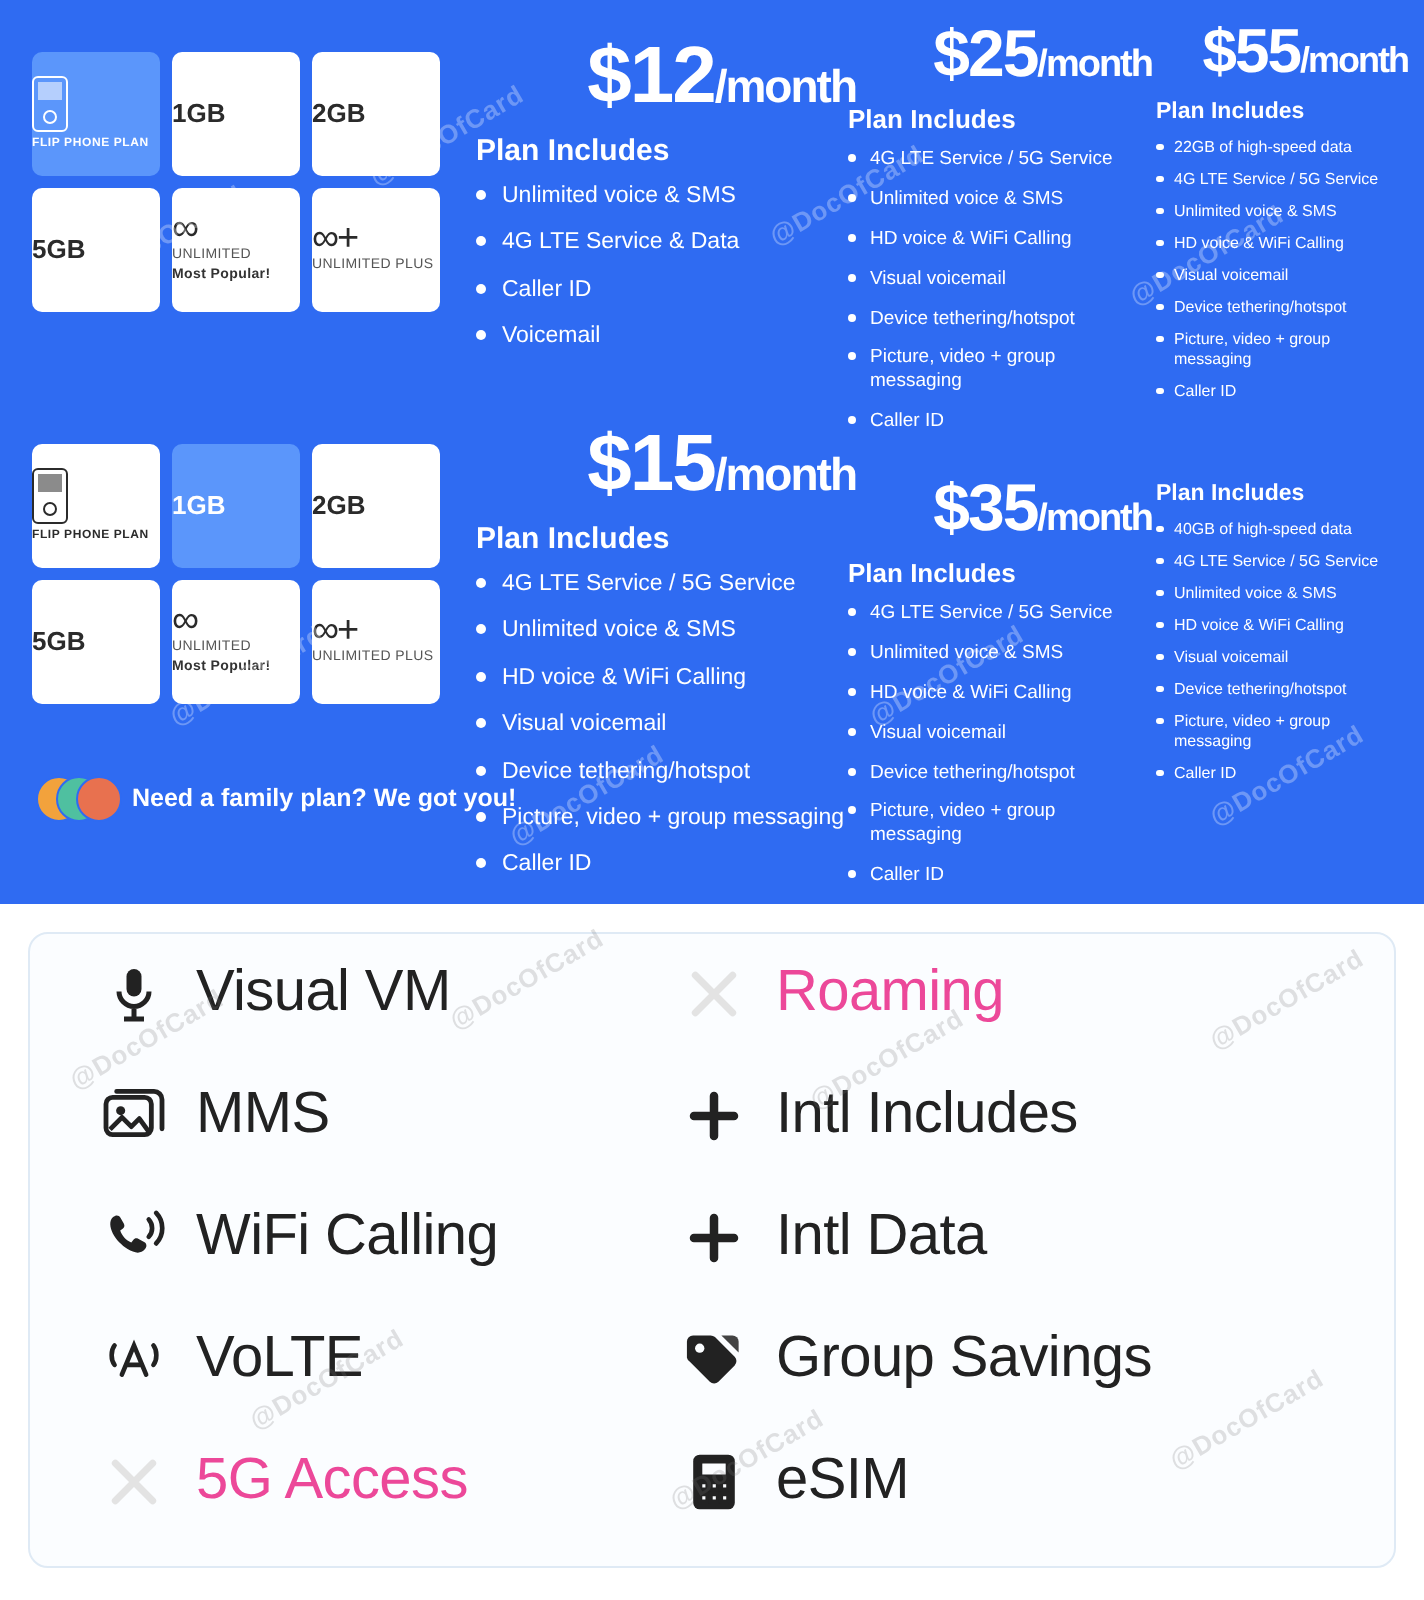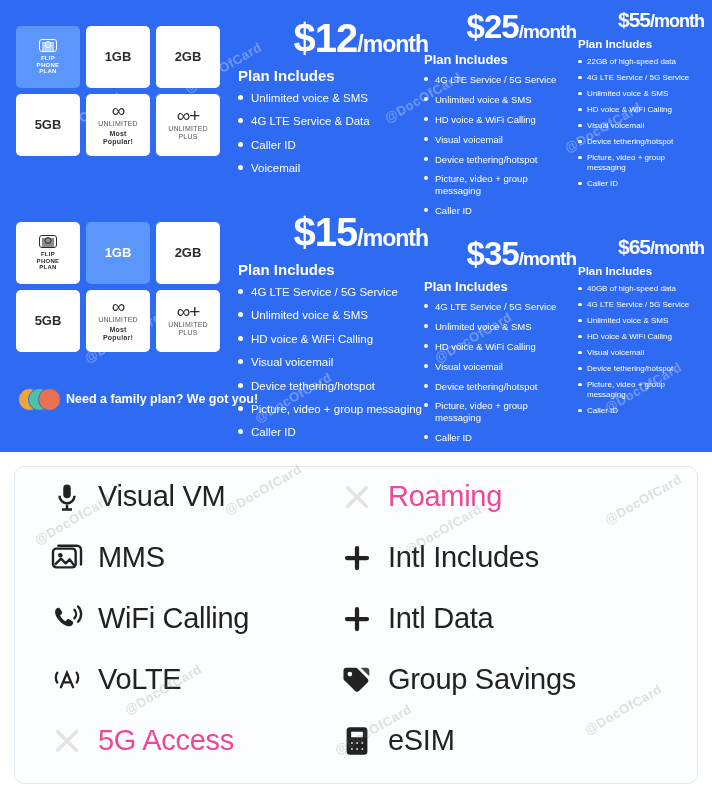--- a/index.html
+++ b/index.html
@@ -41,27 +41,27 @@
     gap: 6px;
   }
   .tiles.one { left: 16px; top: 26px; }
   .tiles.two { left: 16px; top: 222px; }
 
   .tile {
     background: #ffffff;
     border-radius: 5px;
     display: flex;
     flex-direction: column;
-    align-items: center;
+    align-items: flex-start;
     justify-content: center;
     color: #2b2b2b;
     font-size: 13px;
     font-weight: bold;
     box-sizing: border-box;
-    padding: 13px;
+    padding: 0;
     text-align: center;
     line-height: 1.1;
   }
   .tile.sel {
     background: #5b96fb;
     color: #ffffff;
   }
   .tile .flip-ico {
     width: 16px;
     height: 26px;
@@ -177,21 +177,21 @@
   .plan.lg li { font-size: 11.5px; margin-bottom: 9px; }
 
   
   .plan.md .price .amt { font-size: 33px; }
   .plan.md .price .per { font-size: 19px; }
   .plan.md .includes { font-size: 13px; }
   .plan.md li { font-size: 9.5px; margin-bottom: 8px; padding-left: 11px; }
   .plan.md li::before { width: 4px; height: 4px; top: 3px; }
 
   
-  .plan.sm .price .amt { font-size: 21px; }
+  .plan.sm .price .amt { font-size: 31px; }
   .plan.sm .price .per { font-size: 18px; }
   .plan.sm .includes { font-size: 11.5px; }
   .plan.sm li { font-size: 8px; margin-bottom: 6px; padding-left: 9px; }
   .plan.sm li::before { width: 3.5px; height: 3.5px; top: 2.5px; }
 
   .p12 { left: 238px; top: 16px; width: 190px; }
   .p15 { left: 238px; top: 210px; width: 190px; }
   .p25 { left: 424px; top: 8px;  width: 152px; }
   .p35 { left: 424px; top: 235px; width: 152px; }
   .p55 { left: 578px; top: 8px;  width: 126px; }
@@ -394,23 +394,20 @@
         <li>Unlimited voice &amp; SMS</li>
         <li>HD voice &amp; WiFi Calling</li>
         <li>Visual voicemail</li>
         <li>Device tethering/hotspot</li>
         <li>Picture, video + group messaging</li>
         <li>Caller ID</li>
       </ul>
     </div>
 
     <div class="plan sm p65">
-      <div class="price">
-        <span class="amt">$65</span><span class="per">/month</span>
-      </div>
       <div class="includes">Plan Includes</div>
       <ul>
         <li>40GB of high-speed data</li>
         <li>4G LTE Service / 5G Service</li>
         <li>Unlimited voice &amp; SMS</li>
         <li>HD voice &amp; WiFi Calling</li>
         <li>Visual voicemail</li>
         <li>Device tethering/hotspot</li>
         <li>Picture, video + group messaging</li>
         <li>Caller ID</li>

